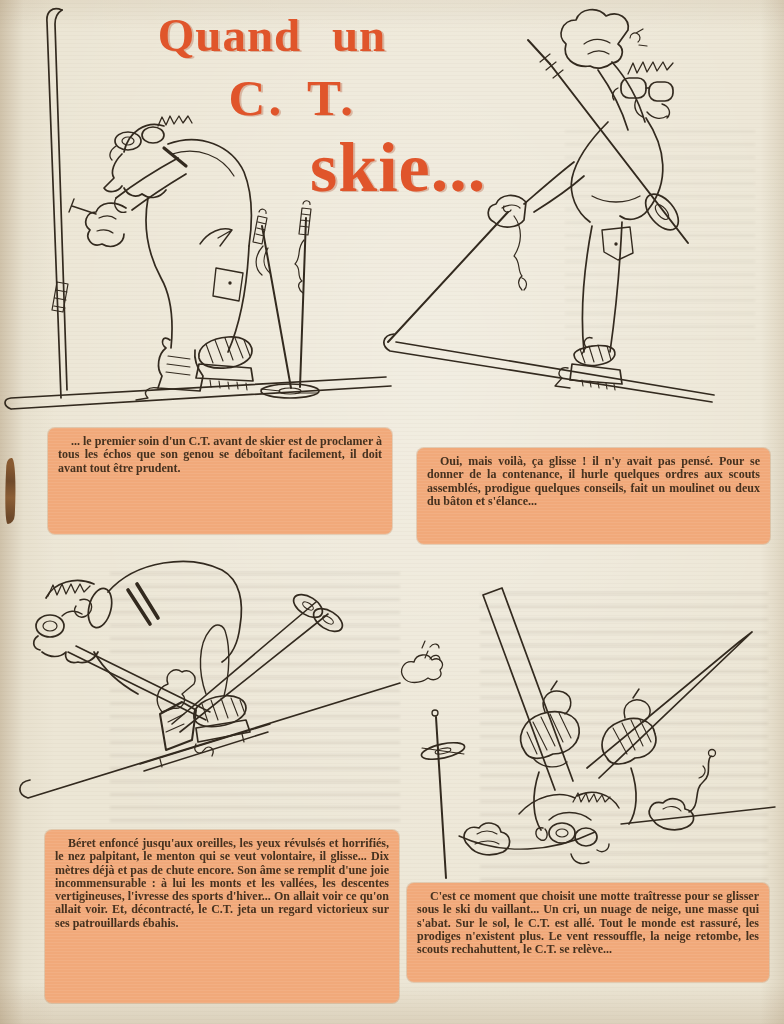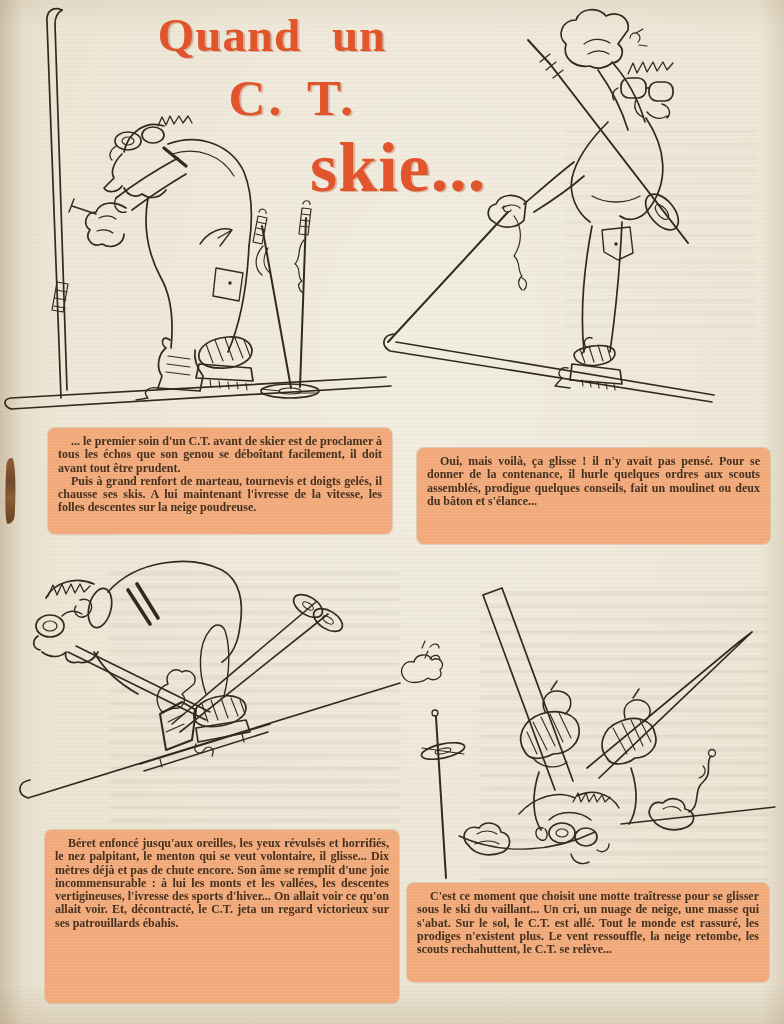--- a/index.html
+++ b/index.html
@@ -319,21 +319,20 @@
     <path d="M9,186 L51,192" stroke-width="1.1"></path>
 
     <path d="M46,274 C90,294 140,290 182,270 M208,262 L362,245" stroke-width="1.4"></path>
 
     <path d="M12,96 l3,-7 M17,97 c4,-6 10,-4 10,1" stroke-width="1.2"></path>
   </svg>
   </div>
 
   <div class="tb b1">
     <p>... le premier soin d'un C.T. avant de skier est de proclamer à tous les échos que son genou se déboîtant facilement, il doit avant tout être prudent.</p>
-    <p>Puis à grand renfort de marteau, tournevis et doigts gelés, il chausse ses skis. A lui maintenant l'ivresse de la vitesse, les folles descentes sur la neige poudreuse.</p>
   </div>
 
   <div class="tb b2">
     <p>Oui, mais voilà, ça glisse ! il n'y avait pas pensé. Pour se donner de la contenance, il hurle quelques ordres aux scouts assemblés, prodigue quelques conseils, fait un moulinet ou deux du bâton et s'élance...</p>
   </div>
 
   <div class="tb b3">
     <p>Béret enfoncé jusqu'aux oreilles, les yeux révulsés et horrifiés, le nez palpitant, le menton qui se veut volontaire, il glisse... Dix mètres déjà et pas de chute encore. Son âme se remplit d'une joie incommensurable : à lui les monts et les vallées, les descentes vertigineuses, l'ivresse des sports d'hiver... On allait voir ce qu'on allait voir. Et, décontracté, le C.T. jeta un regard victorieux sur ses patrouillards ébahis.</p>
   </div>
 

